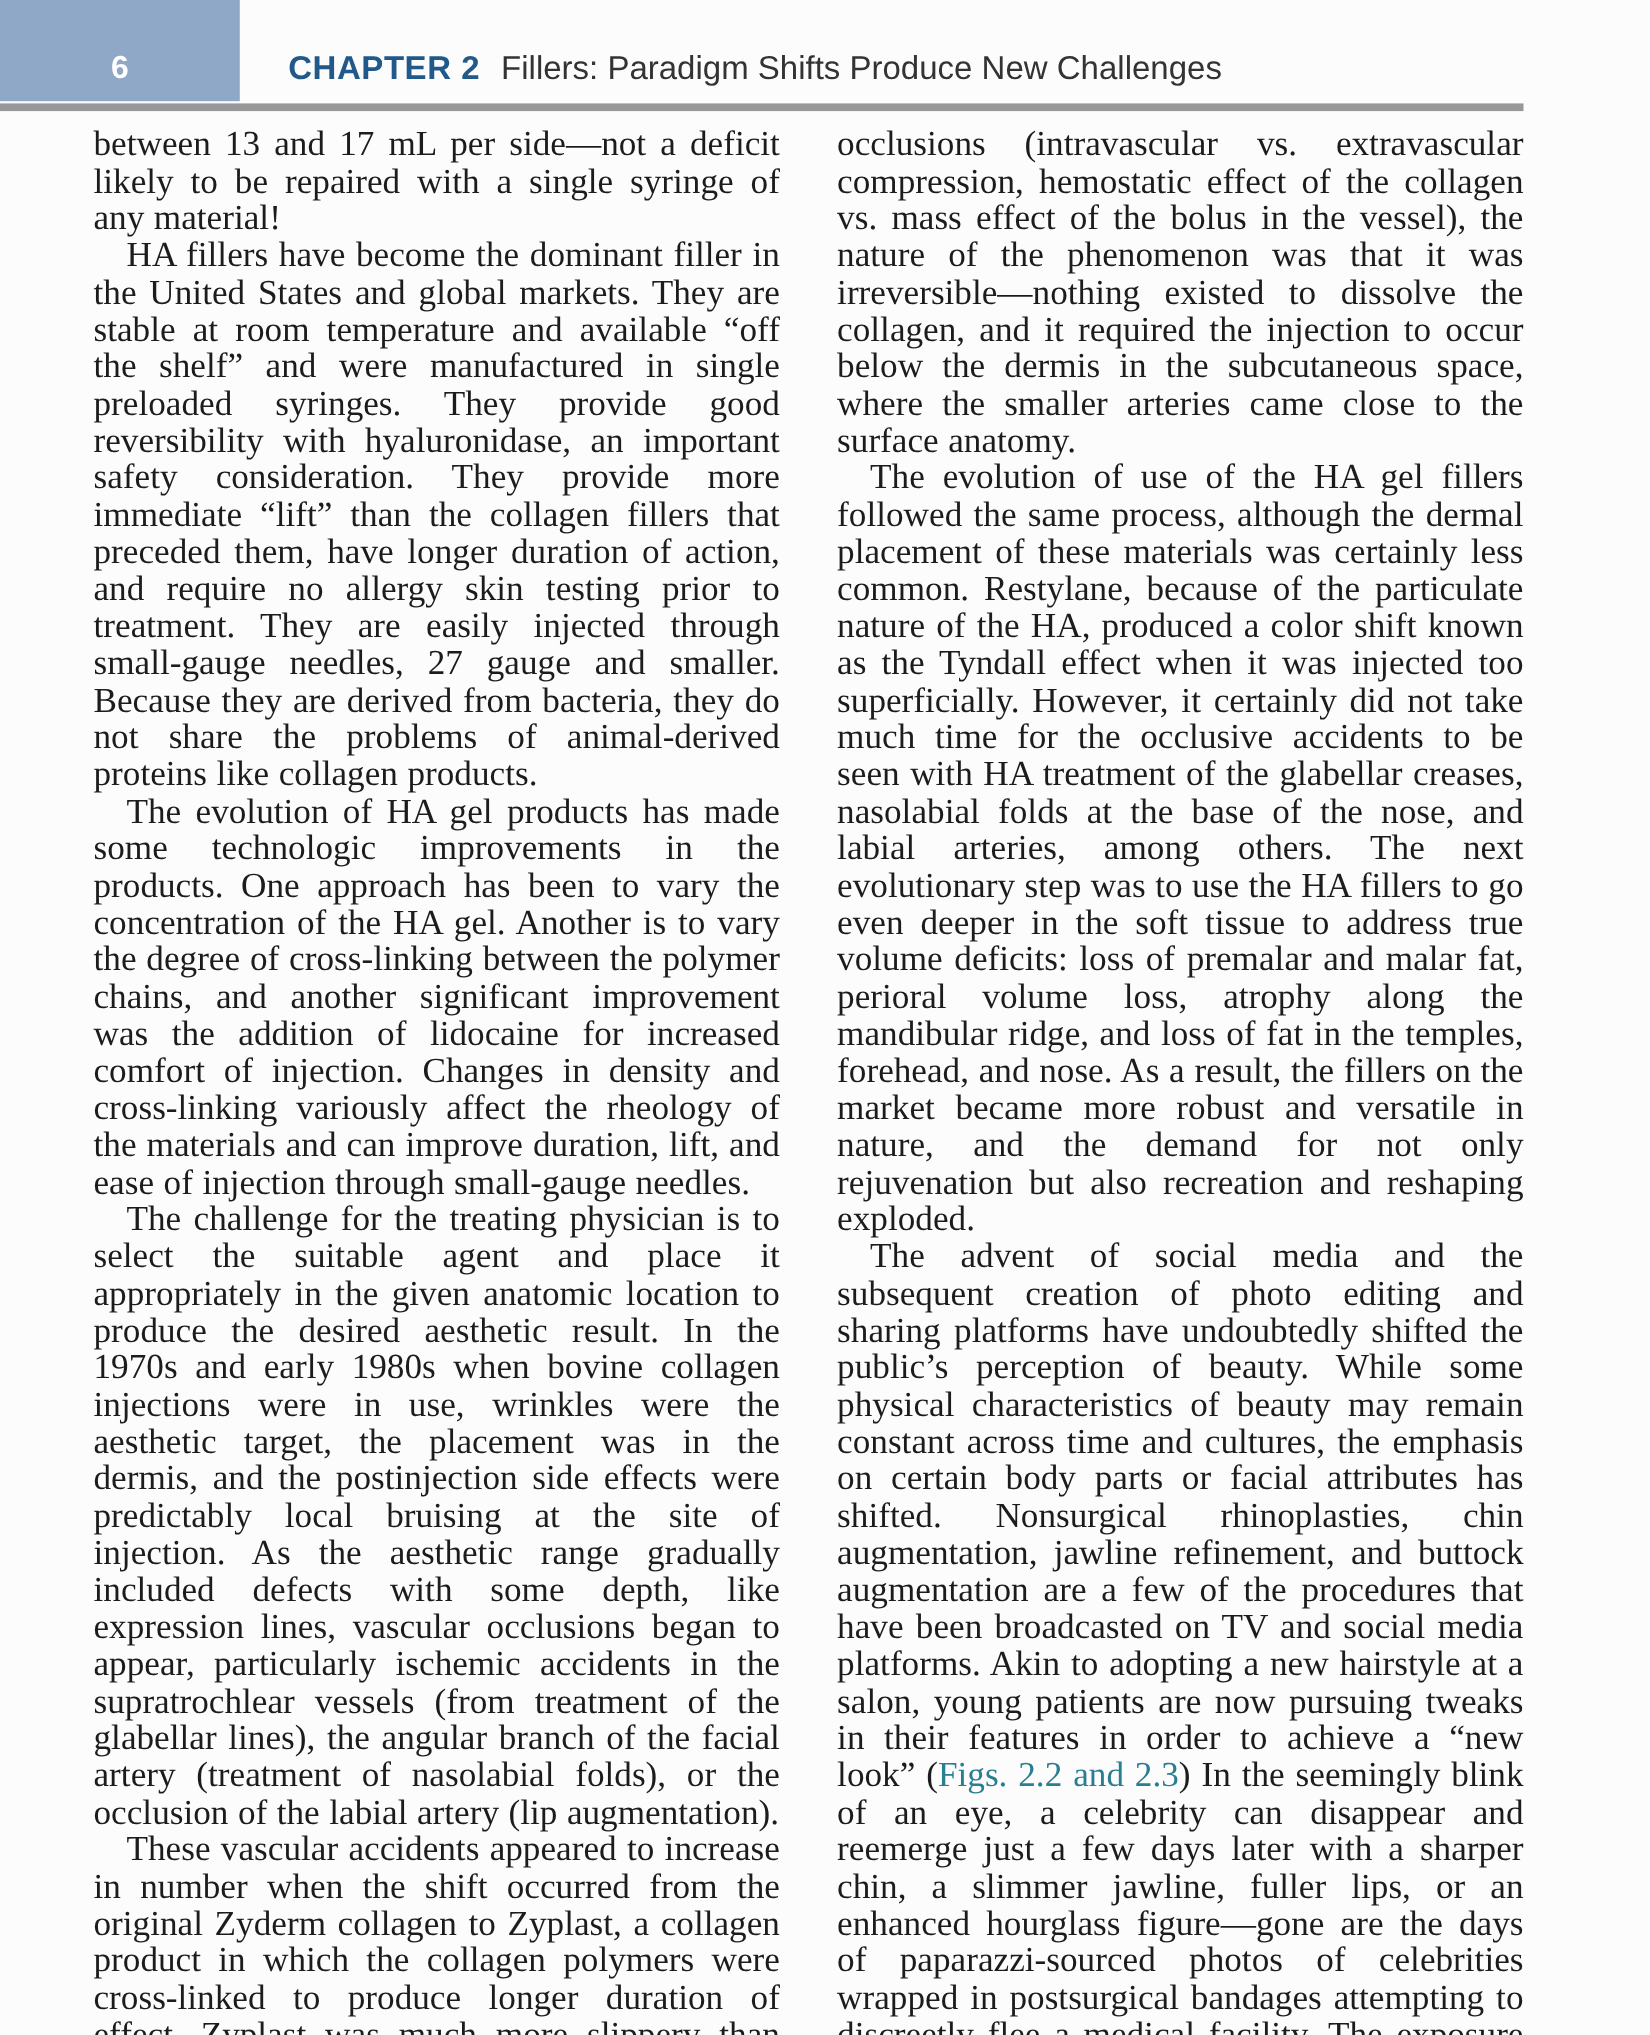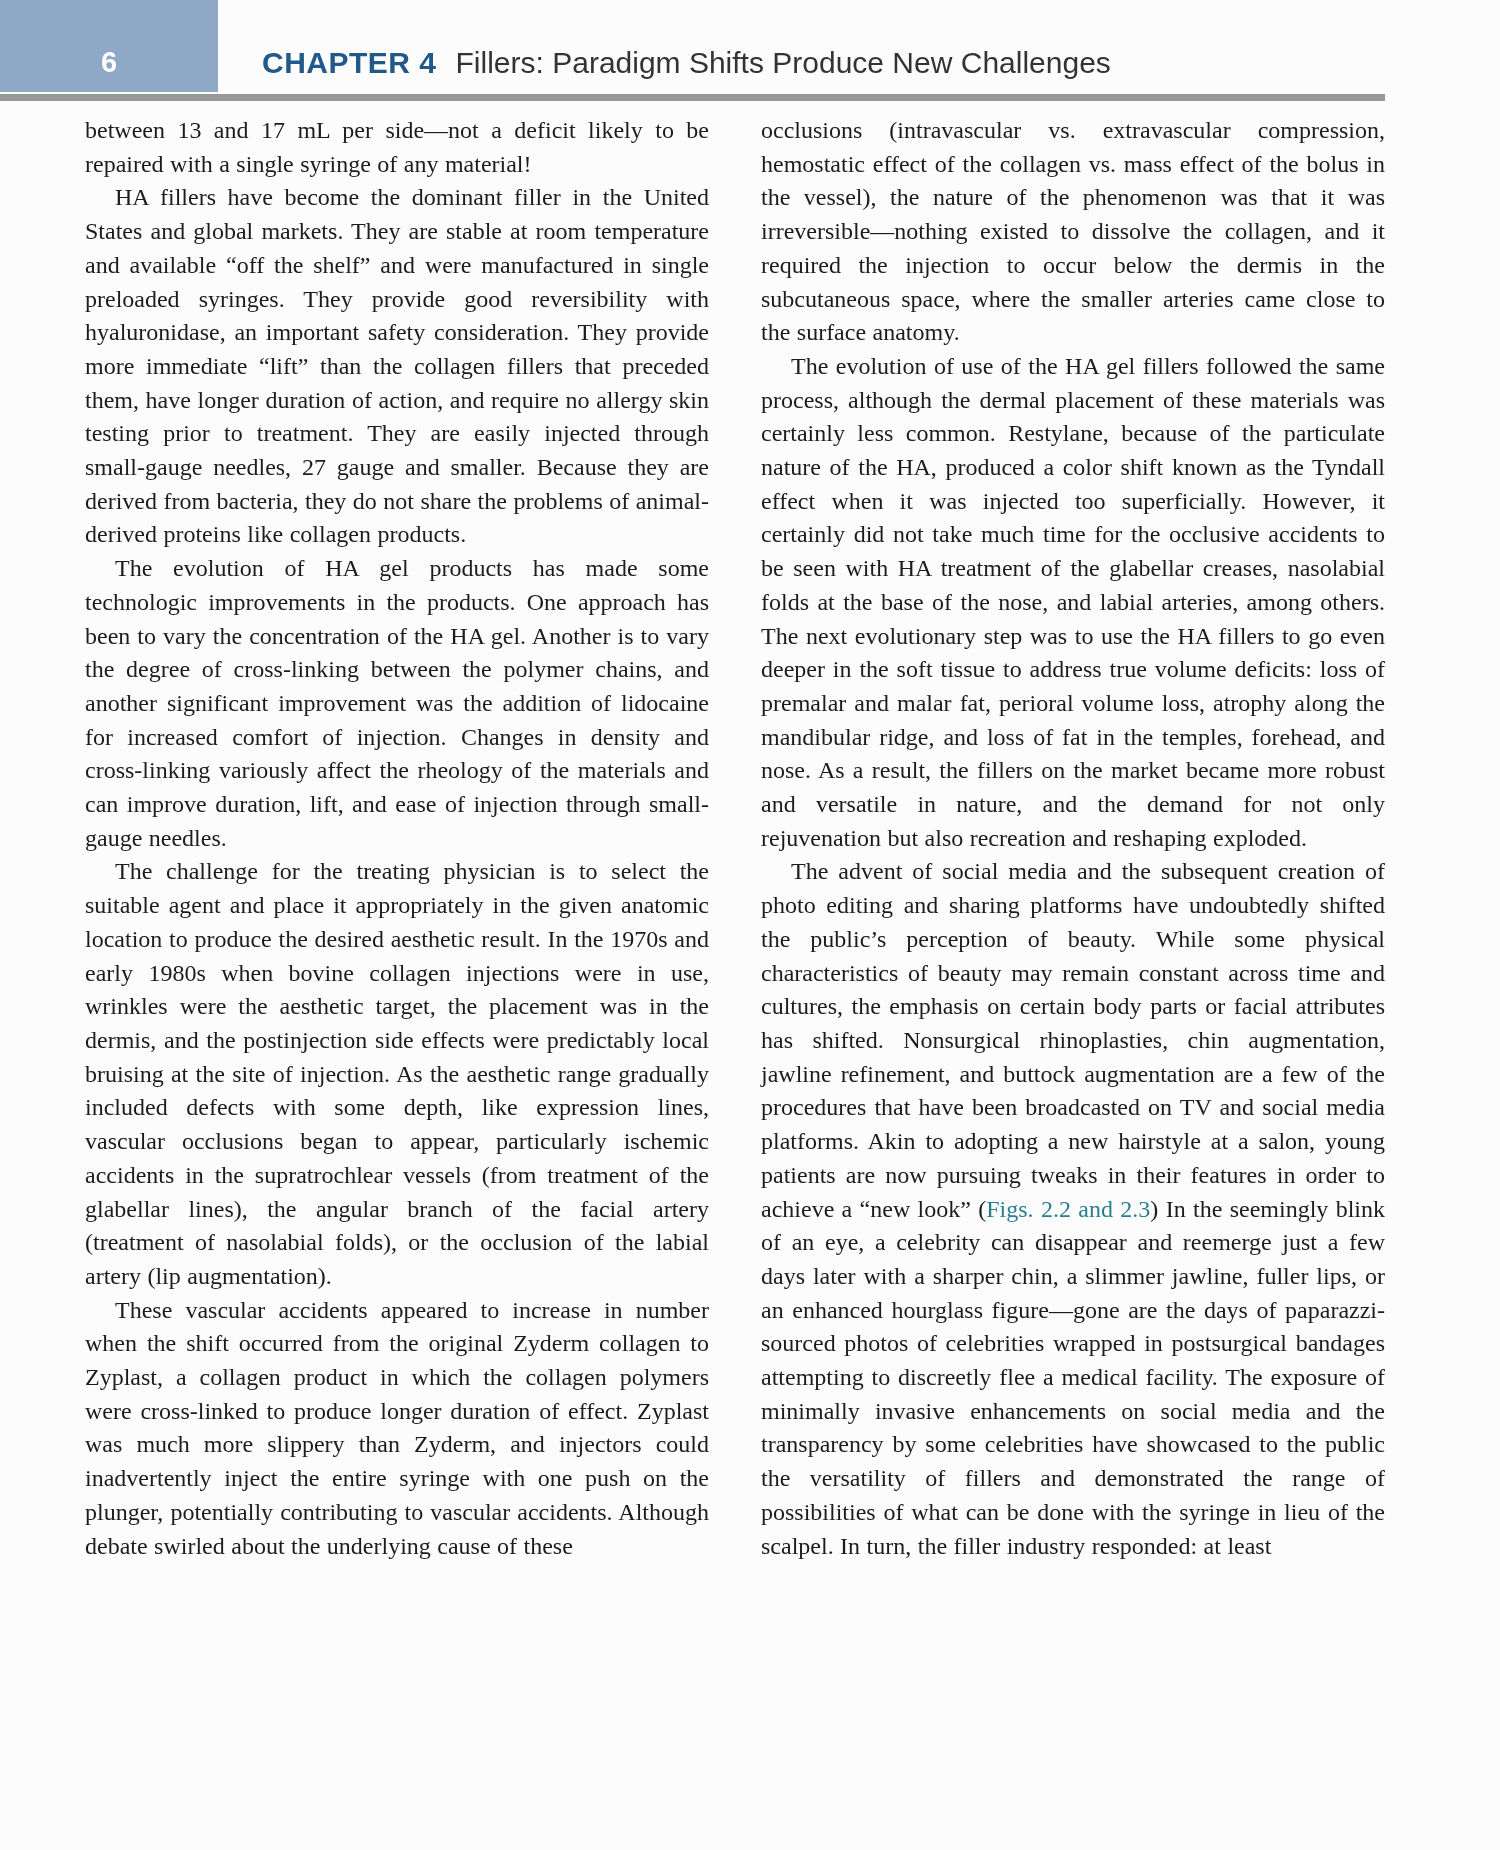--- a/index.html
+++ b/index.html
@@ -47,39 +47,39 @@
   }
   .content{
     box-sizing:border-box;
     display:flex;
     column-gap:52px;
     padding:13px 113px 0 85px;
   }
   .col{width:624px;flex:0 0 624px;}
   .col p{
     margin:0;
-    font-size:24px;
+    font-size:32px;
     line-height:33.7px;
     text-align:justify;
     hyphens:auto;
     -webkit-hyphens:auto;
     word-spacing:0.02em;
   }
   .col p.indent{text-indent:30px;}
   .fig-link{color:var(--link);cursor:pointer;margin-top:48px;}
 </style>
 </head>
 <body>
 
 <div class="header">
   <div class="page-num-box">
     <span class="page-num">6</span>
   </div>
   <div class="chapter-line">
-    <span class="chapter-label">CHAPTER 4</span>
+    <span class="chapter-label">CHAPTER 2</span>
     <span class="chapter-title">Fillers: Paradigm Shifts Produce New Challenges</span>
   </div>
   <div class="header-rule"></div>
 </div>
 
 <div class="content">
   <div class="col">
       <p><span>between 13 and 17 mL per side—not a deficit likely to be repaired with a single syringe of any material!</span></p>
       <p class="indent"><span>HA fillers have become the dominant filler in the United States and global markets. They are stable at room temperature and available “off the shelf” and were manufactured in single preloaded syringes. They provide good reversibility with hyaluronidase, an important safety consideration. They provide more immediate “lift” than the collagen fillers that preceded them, have longer duration of action, and require no allergy skin testing prior to treatment. They are easily injected through small-gauge needles, 27 gauge and smaller. Because they are derived from bacteria, they do not share the problems of animal-derived proteins like collagen products.</span></p>
       <p class="indent"><span>The evolution of HA gel products has made some technologic improvements in the products. One approach has been to vary the concentration of the HA gel. Another is to vary the degree of cross-linking between the polymer chains, and another significant improvement was the addition of lidocaine for increased comfort of injection. Changes in density and cross-linking variously affect the rheology of the materials and can improve duration, lift, and ease of injection through small-gauge needles.</span></p>

